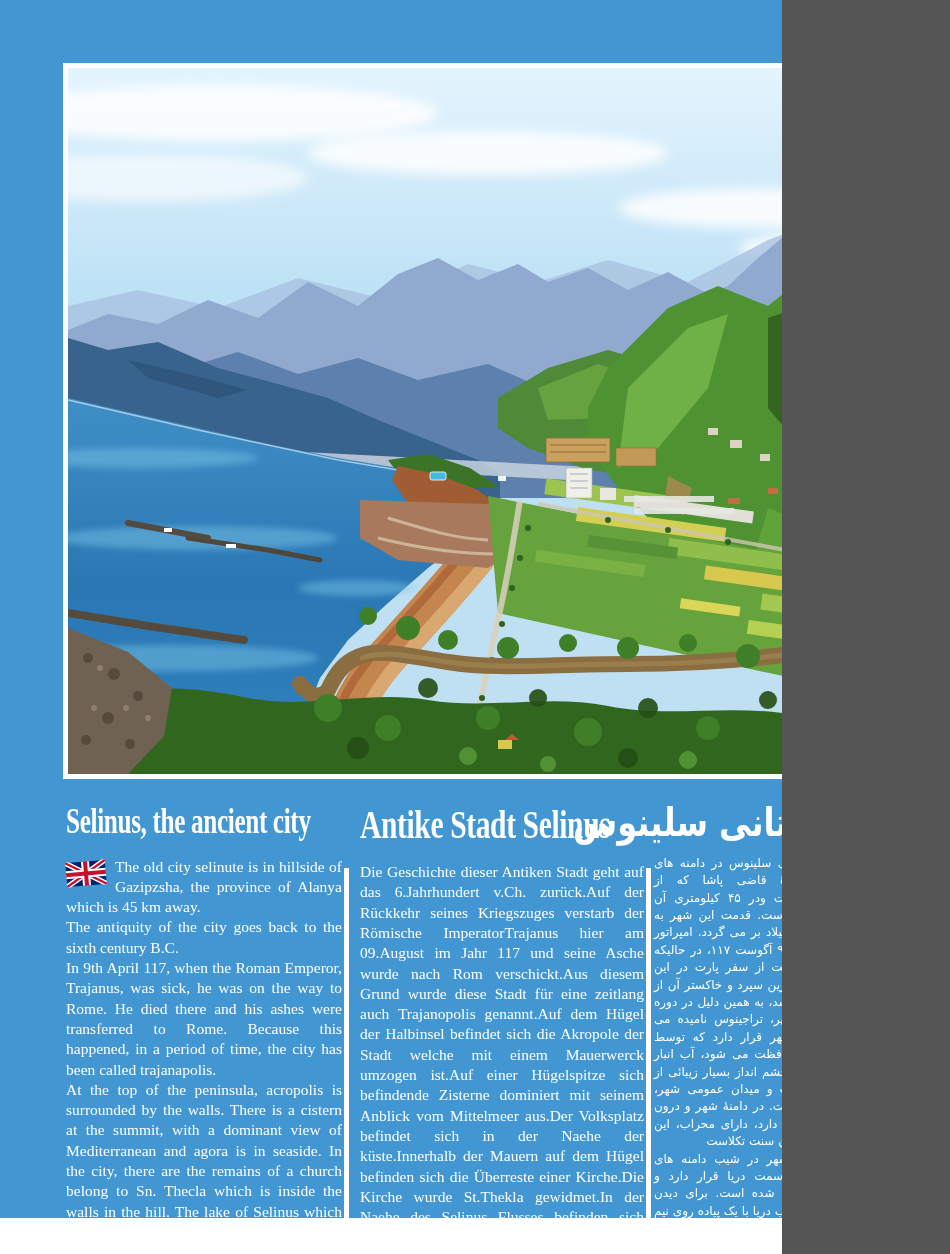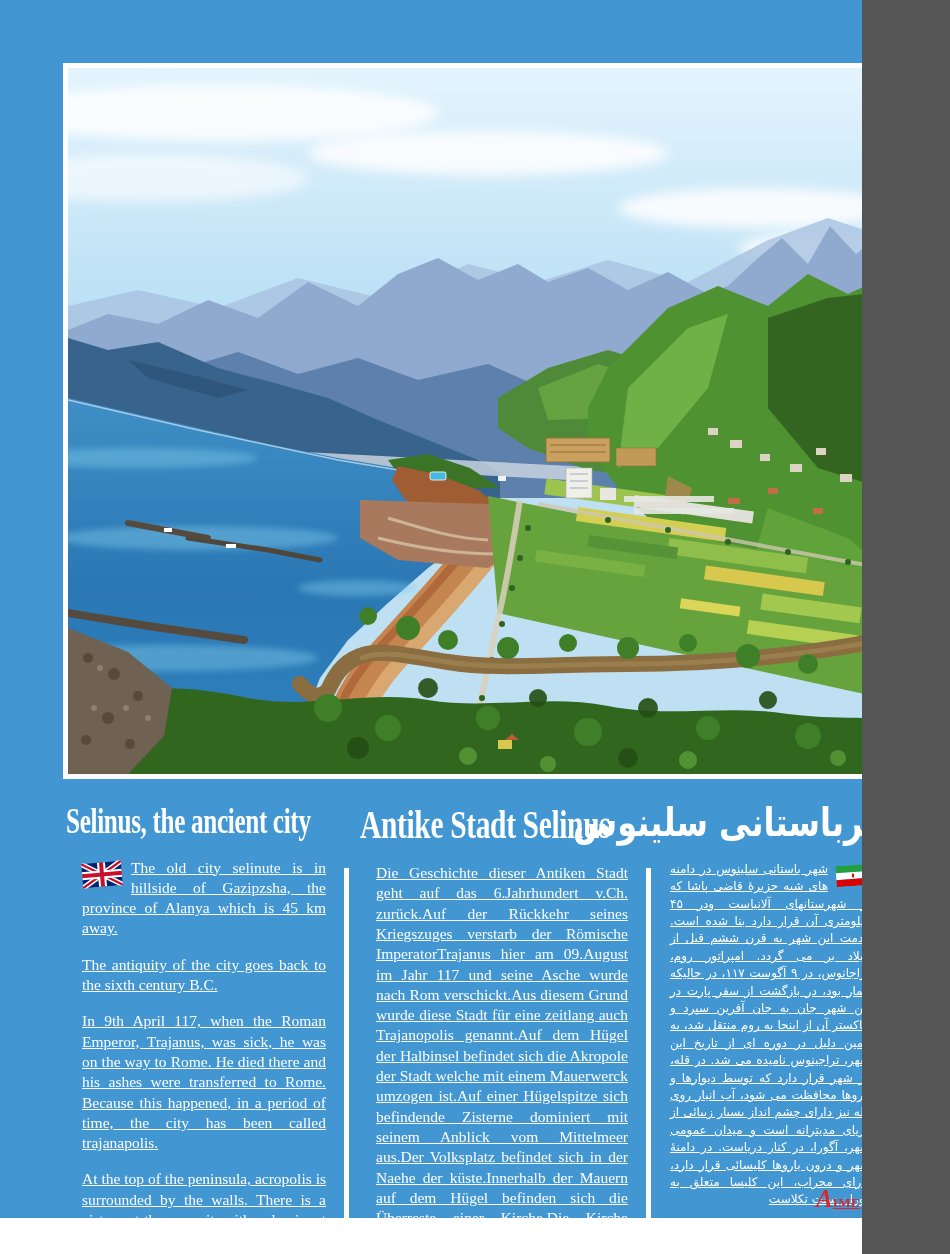--- a/index.html
+++ b/index.html
@@ -1,36 +1,36 @@
 <!DOCTYPE html>
 <html><head>
 <meta charset="utf-8">
 <style>
   html,body{margin:0;padding:0;background:#555;}
-  .page{position:relative;width:862px;height:1254px;background:#4297d3;overflow:hidden;
+  .page{position:relative;width:782px;height:1254px;background:#4297d3;overflow:hidden;
         font-family:"Liberation Serif",serif;}
   
   .photo-frame{position:absolute;left:63px;top:63px;width:814px;height:706px;
                border:5px solid #ffffff;background:#bfe0f2;}
   .photo-frame svg{display:block;width:814px;height:706px;}
   
   .col{position:absolute;top:802px;color:#ffffff;}
   .col-en{left:66px;width:276px;}
   .col-de{left:360px;width:284px;}
   .col-fa{left:654px;width:232px;direction:rtl;}
   .title{margin:0;font-weight:bold;color:#ffffff;white-space:nowrap;line-height:1.1;}
   .title-en{font-size:36px;transform:scaleX(.70);transform-origin:0 50%;letter-spacing:-.5px;}
   .title-de{font-size:41px;transform:scaleX(.72);transform-origin:0 50%;letter-spacing:-.5px;}
   .title-fa{font-family:"DejaVu Sans",sans-serif;font-size:39px;text-align:right;
             transform:scaleX(.82);transform-origin:100% 50%;}
   .body{margin-top:15px;}
   .body-en,.body-de{font-size:15.5px;line-height:1.31;text-align:justify;}
   .body-fa{font-family:"DejaVu Sans",sans-serif;font-size:12px;line-height:1.45;
            text-align:justify;margin-top:10px;}
-  .body p{margin:16px;text-decoration:underline;}
+  .body p{margin:0;}
   .flag{display:inline-block;line-height:0;}
   .flag-l{float:left;margin:4px 9px 2px 0;transform:rotate(-5deg);}
   .flag-r{float:right;margin:4px 0 2px 8px;transform:rotate(-4deg);}
   
   .divider{position:absolute;top:868px;width:5px;height:350px;background:#ffffff;}
   .divider-1{left:344px;}
   .divider-2{left:646px;}
   .bottom-strip{position:absolute;left:0;top:1218px;width:950px;height:36px;background:#ffffff;}
   .footer-logo{position:absolute;left:816px;top:1186px;display:flex;align-items:baseline;}
   .logo-a{color:#d8262c;font-size:25px;font-weight:bold;font-style:italic;line-height:1;}

